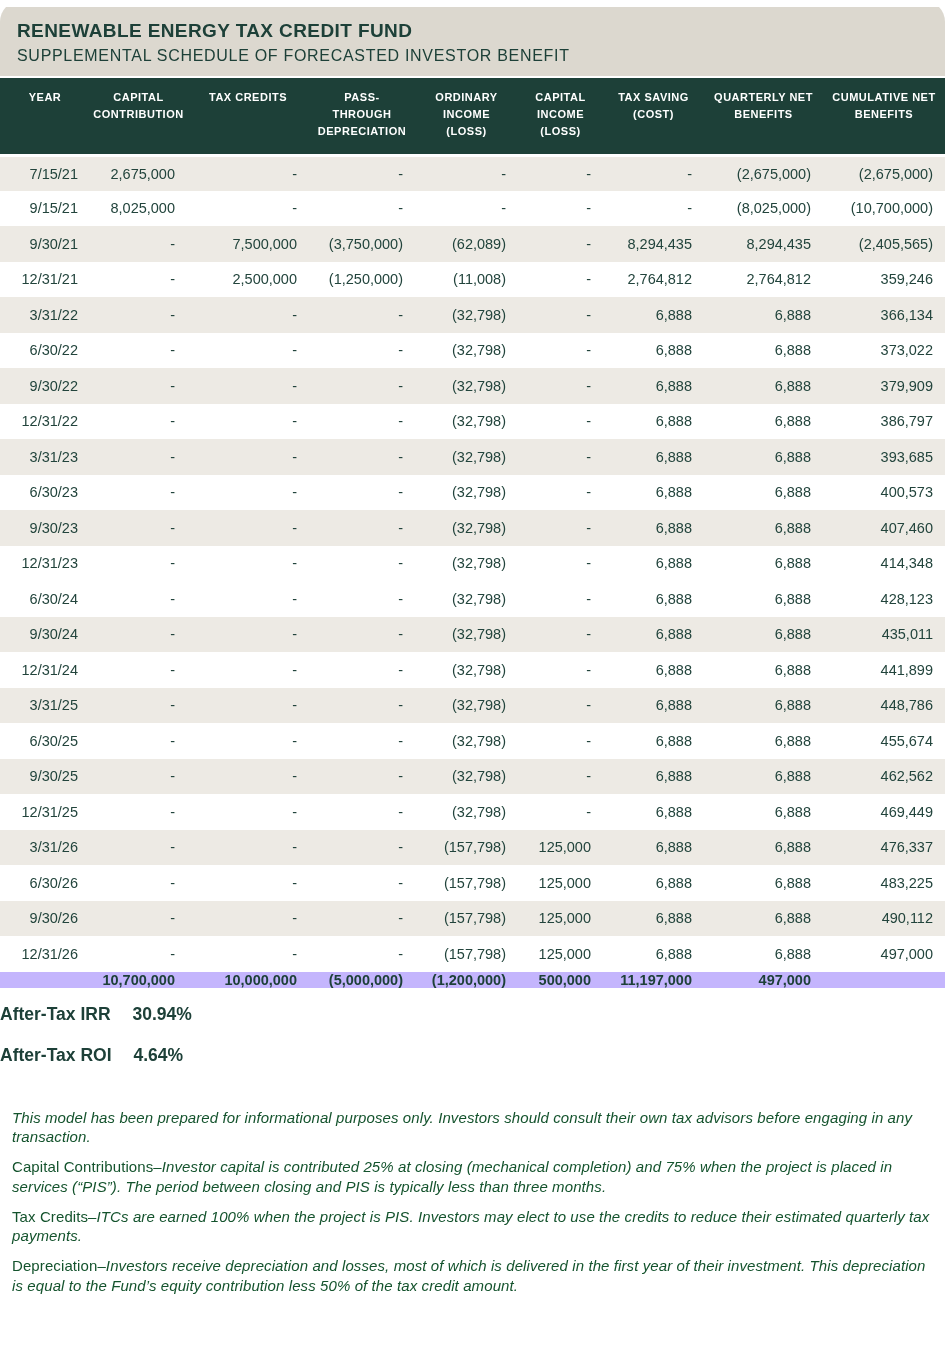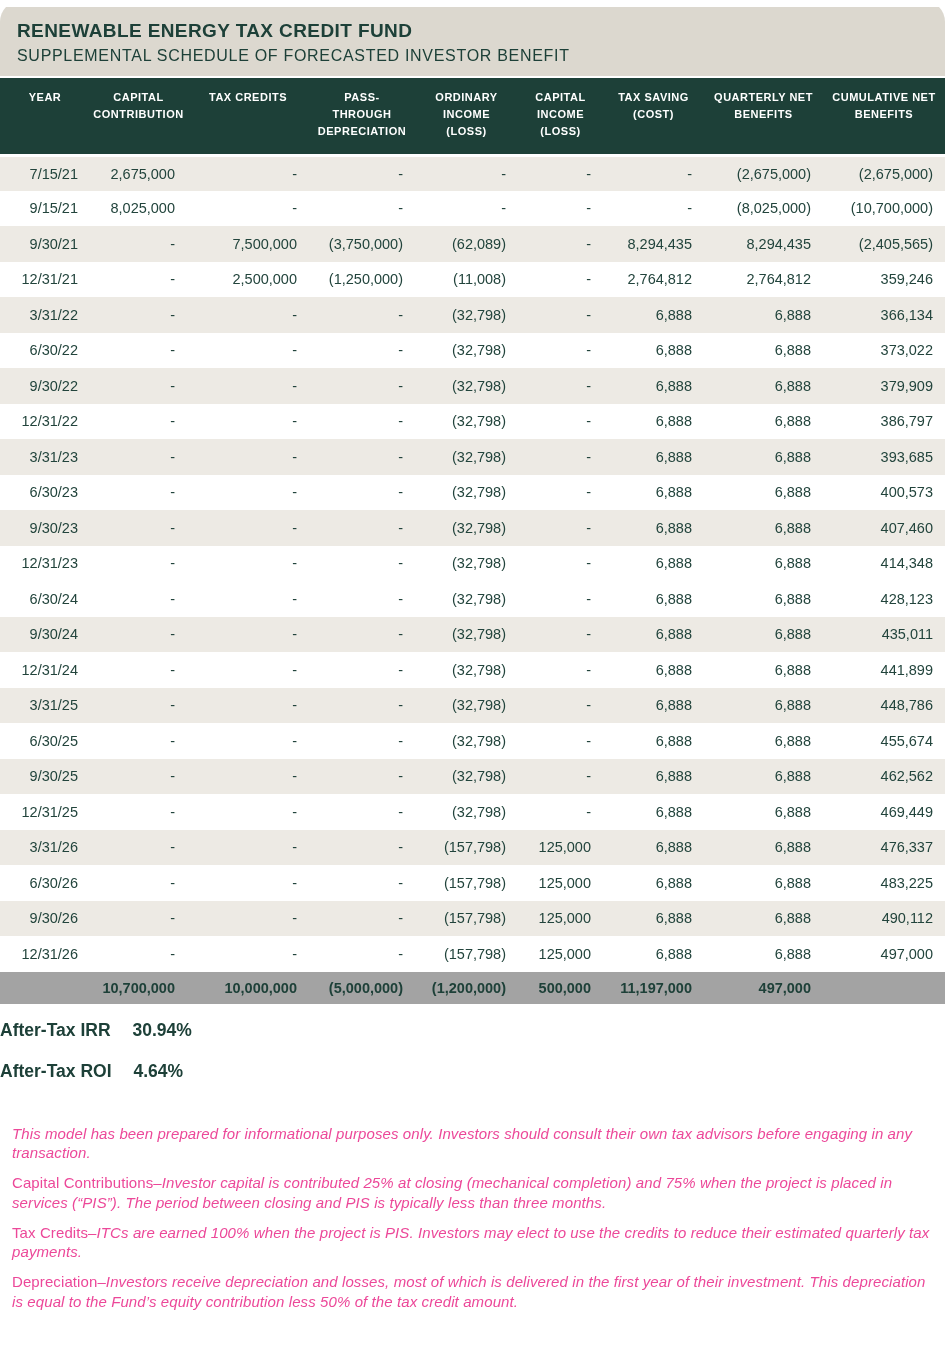--- a/index.html
+++ b/index.html
@@ -57,24 +57,24 @@
   table.schedule tbody td {
     font-size: 14.5px;
     color: #22443c;
     text-align: right;
     padding: 0 12px 0 0;
     height: 35.5px;
     white-space: nowrap;
   }
   table.schedule tbody tr.stripe td { background: #edeae4; }
   table.schedule tr.totals td {
-    background: #a3a3a3;
+    background: #c4b5fd;
     font-weight: 700;
     color: #1d4038;
-    height: 32px;
+    height: 16px;
   }
   .summary { margin-top: 14px; }
   .summary-row {
     display: flex;
     justify-content: flex-start;
     padding-right: 263px;
     margin-bottom: 16px;
     font-size: 17.5px;
     font-weight: 700;
     color: #1d4038;
@@ -84,21 +84,21 @@
     width: 76px;
     text-align: left;
     margin-left: 22px;
   }
   .footnotes { margin-top: 40px; padding: 0 12px; }
   .footnote {
     font-size: 15px;
     font-style: italic;
     line-height: 1.32;
     margin-bottom: 10px;
-    color: #ec4899;
+    color: #14532d;
     letter-spacing: 0.1px;
   }
   .footnote-lead {
     font-style: normal;
     font-weight: 400;
   }
 </style>
 </head>
 <body>
 

